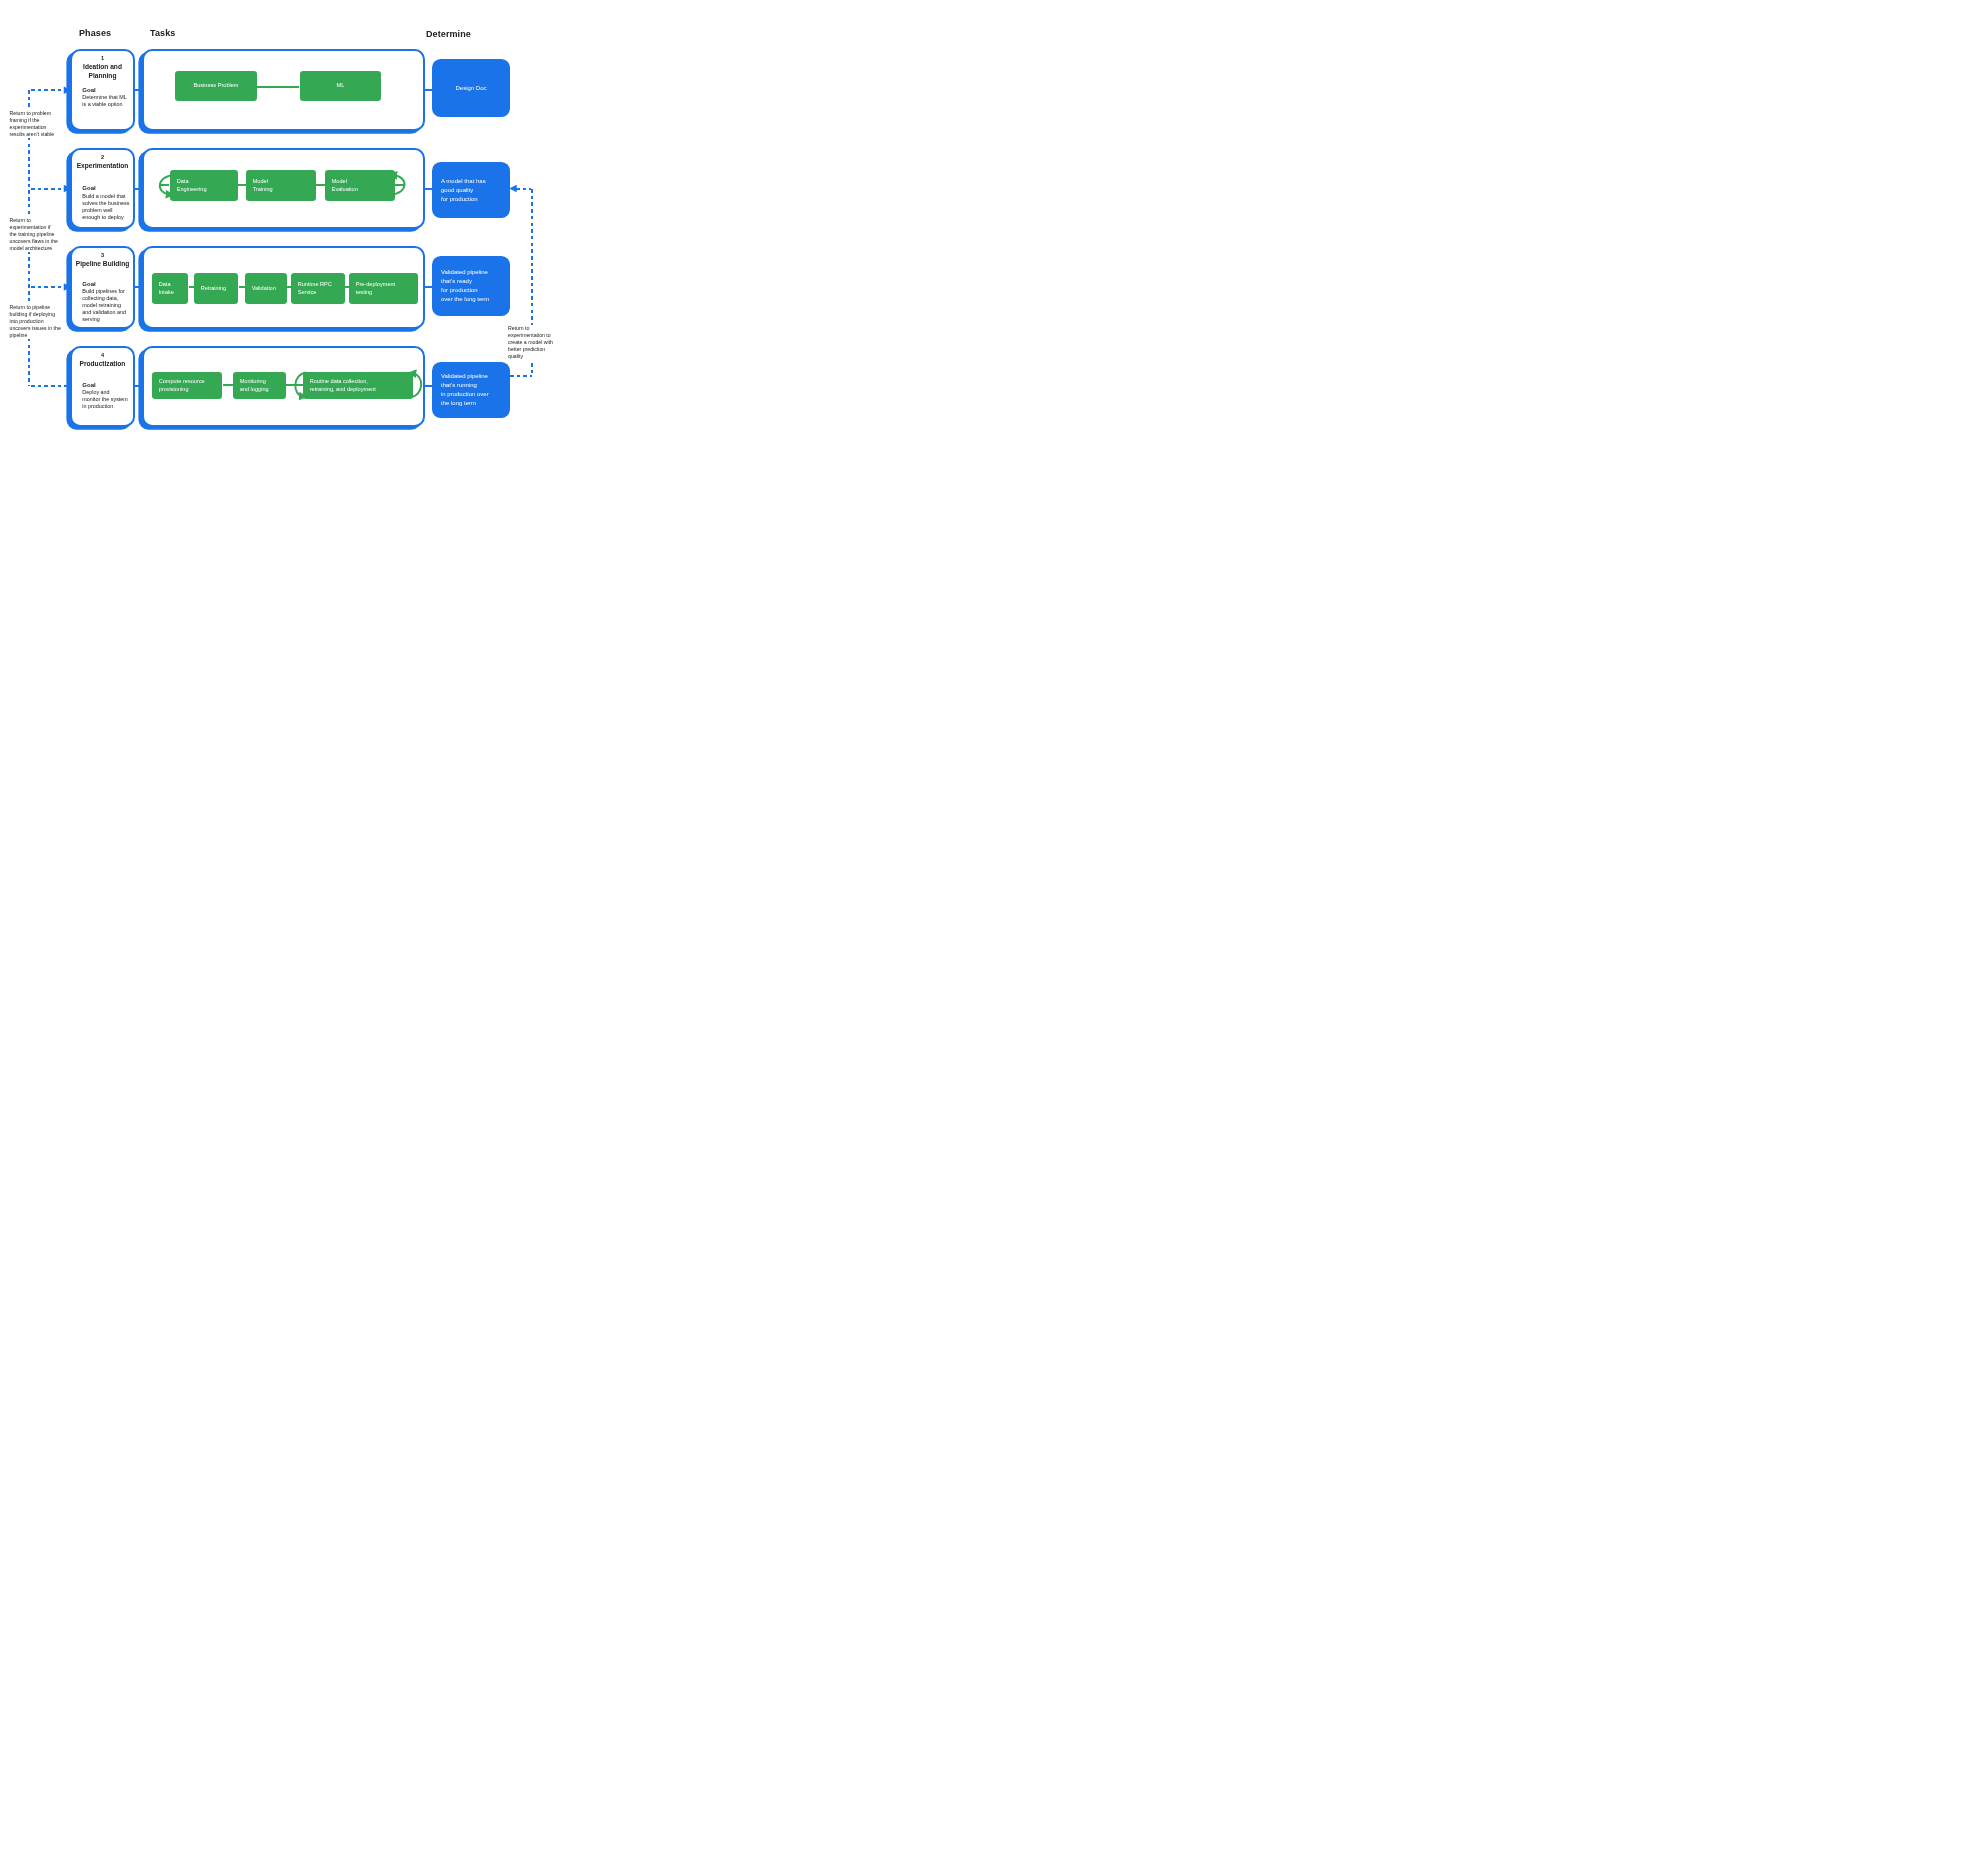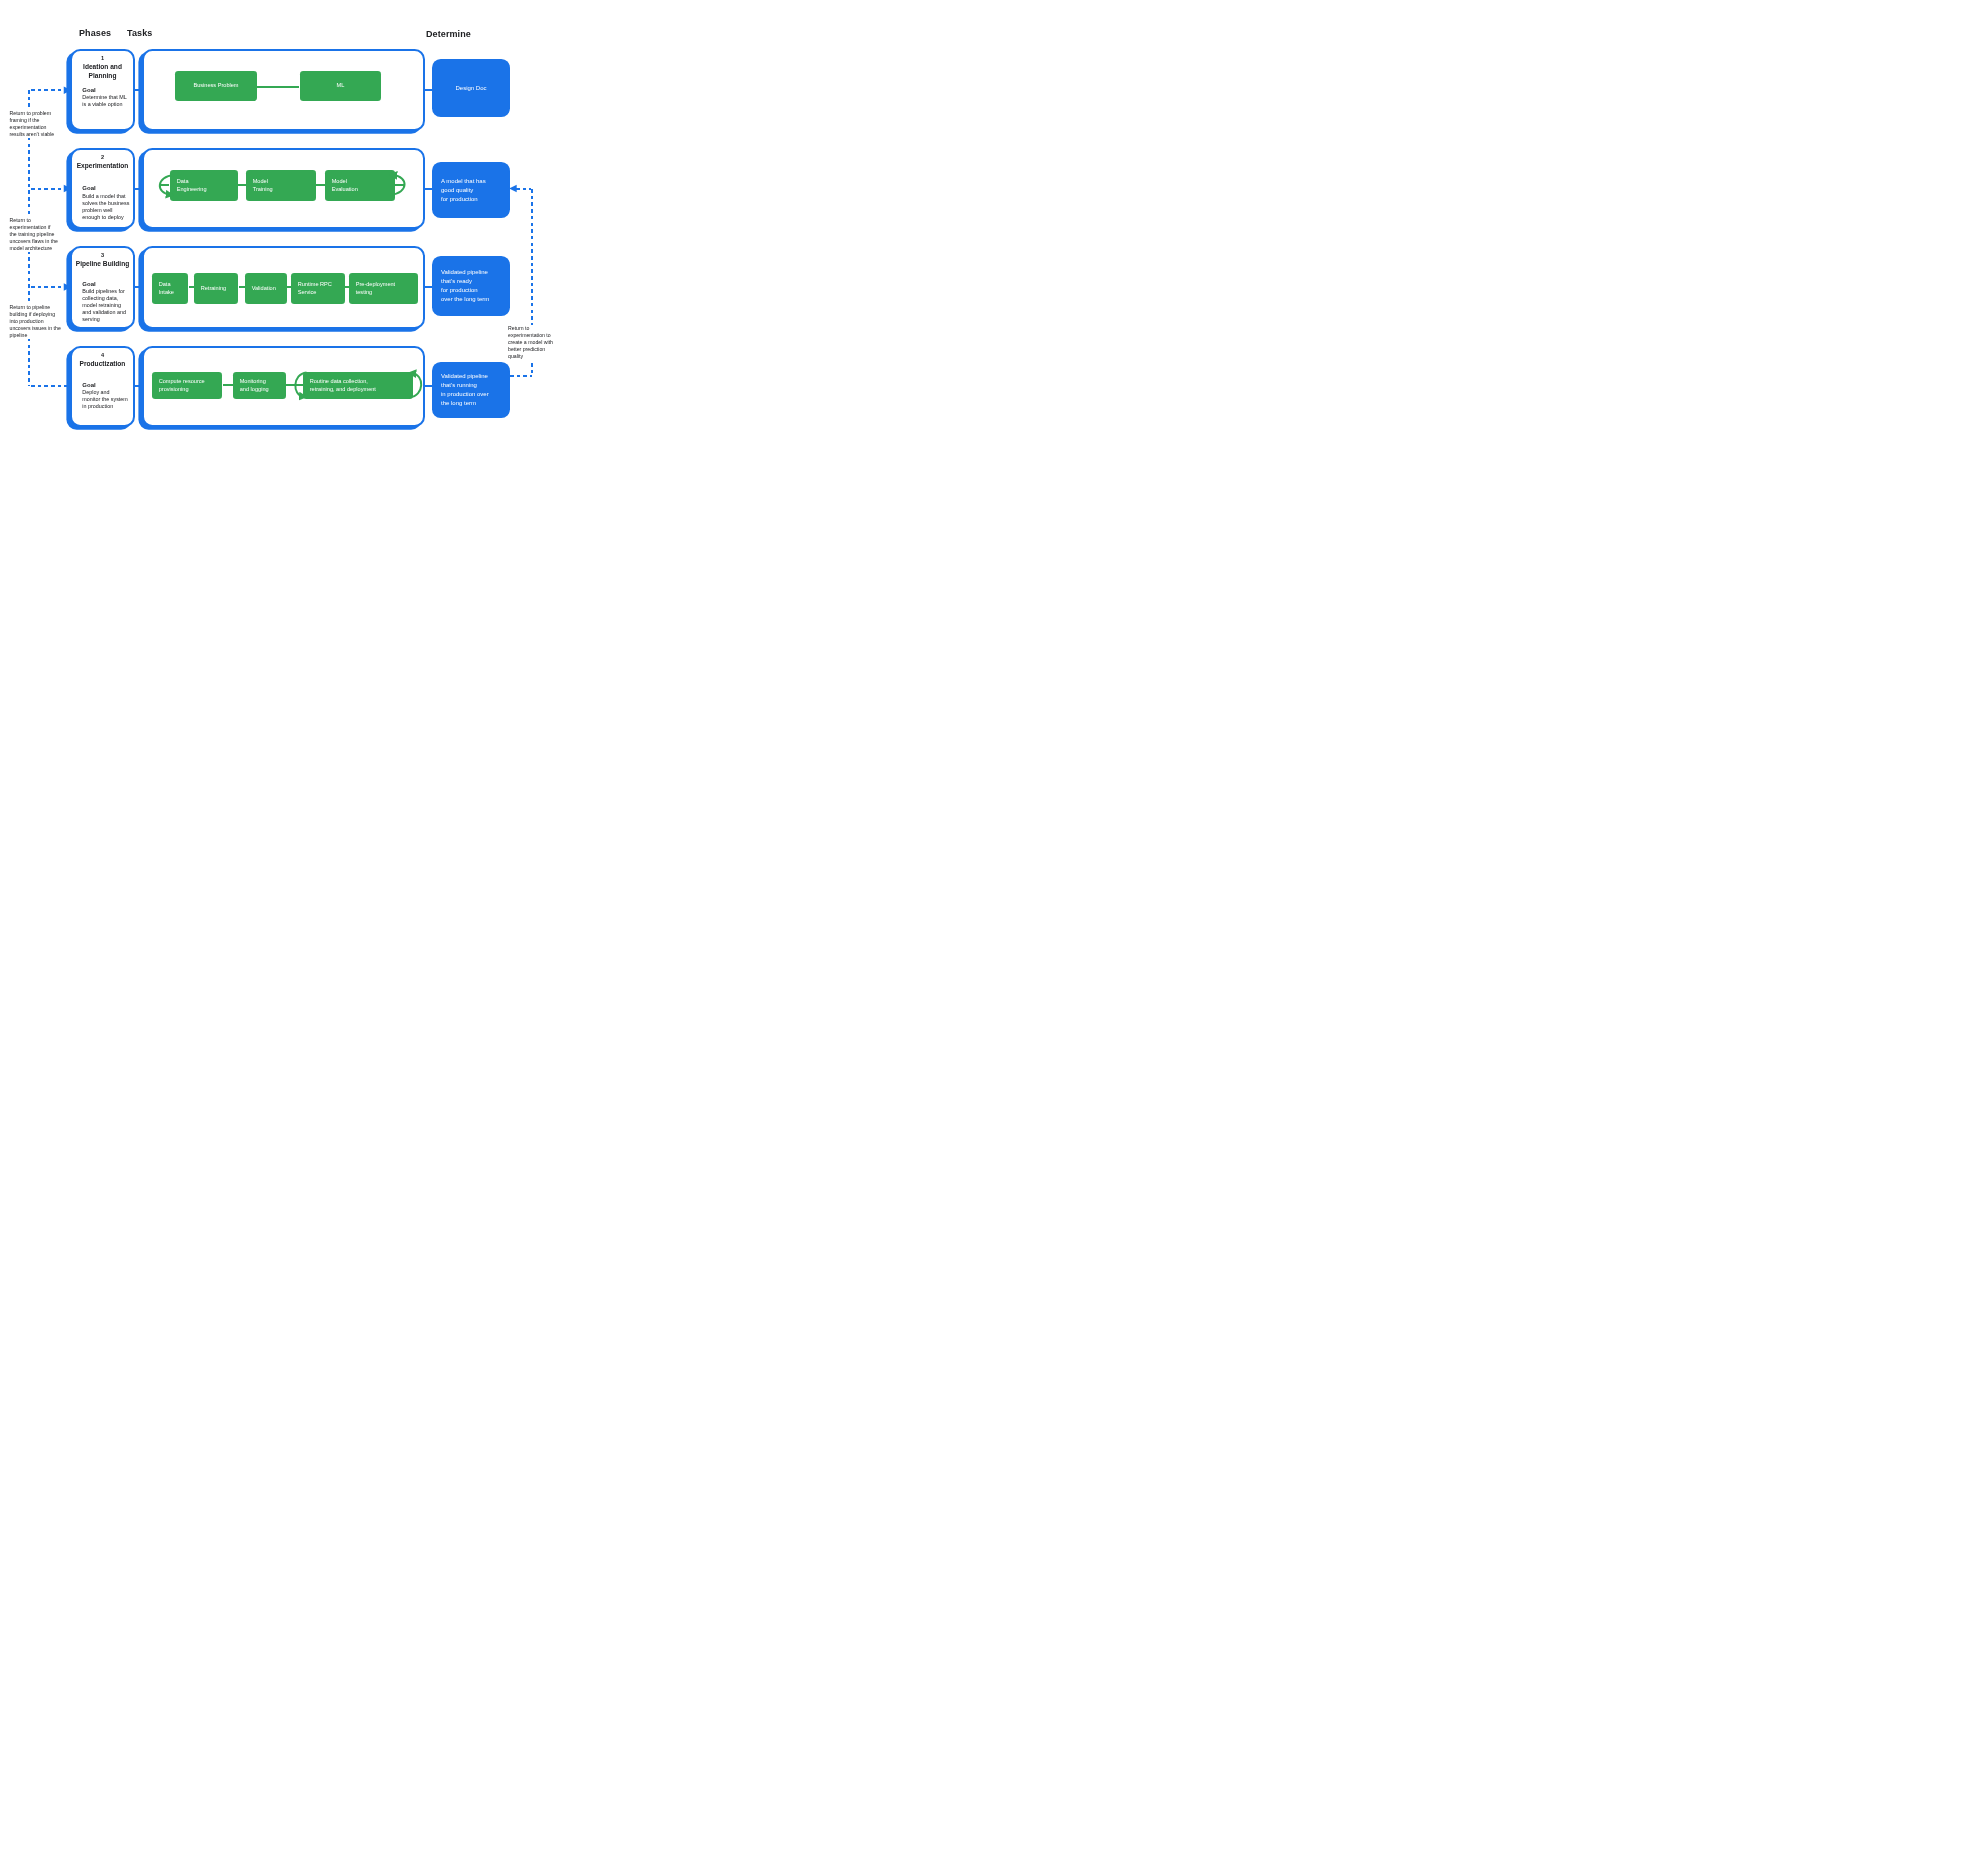--- a/index.html
+++ b/index.html
@@ -35,21 +35,21 @@
   
   .note{position:absolute;font-size:5.2px;line-height:1.33;background:#fff;z-index:4;}
   svg.overlay{position:absolute;left:0;top:0;z-index:6;pointer-events:none;}
 </style>
 </head>
 <body>
 
 <div class="canvas">
 
   <div class="hdr" style="left:71px;top:28px;padding-left:8px;">Phases</div>
-  <div class="hdr" style="left:127px;top:28px;">Tasks</div>
+  <div class="hdr" style="left:150px;top:28px;">Tasks</div>
   <div class="hdr" style="left:426px;top:29px;">Determine</div>
 
   <div class="pbox" style="left:70px;top:49px;width:65px;height:82px;">
     <div class="pnum">1</div>
     <div class="ptitle pre">Ideation and
 Planning</div>
     <div class="goal">
       <div class="glabel">Goal</div>
       <div class="gtext pre">Determine that ML
 is a viable option</div>

